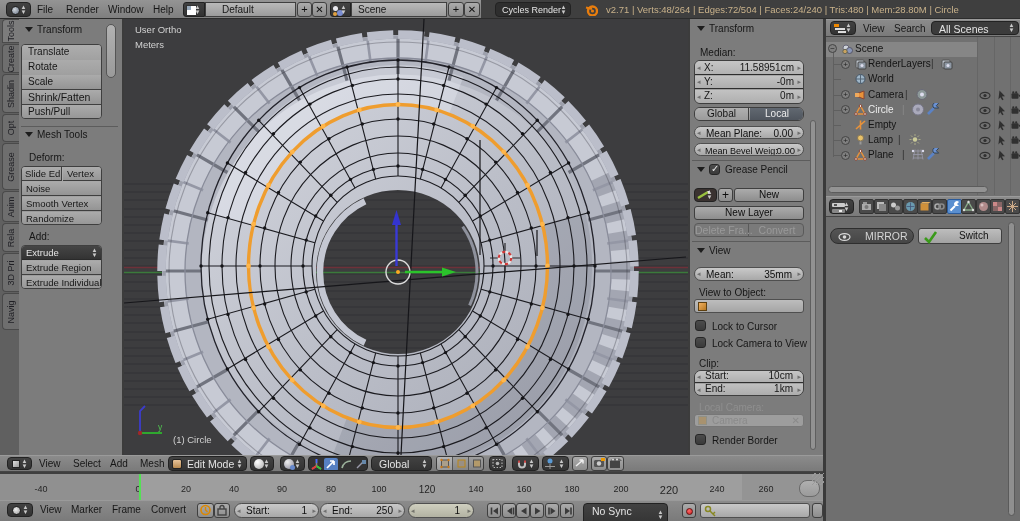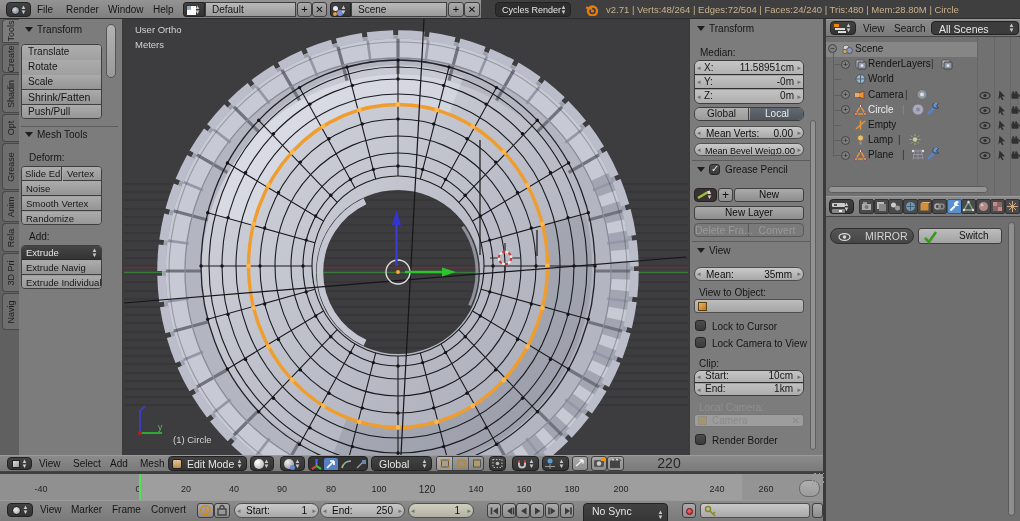--- a/index.html
+++ b/index.html
@@ -30,21 +30,21 @@
 <div class="lbl" style="left:37px;top:4px">File</div>
 <div class="lbl" style="left:66px;top:4px">Render</div>
 <div class="lbl" style="left:108px;top:4px">Window</div>
 <div class="lbl" style="left:153px;top:4px">Help</div>
 <div class="dk" style="left:183px;top:2px;width:22px;height:15px;border-radius:3px 0 0 3px">
     <span class="a" style="left:3px;top:3px;width:9px;height:9px;background:#fff;outline:1px solid #333"></span>
     <span class="a" style="left:3px;top:3px;width:4px;height:4px;background:#9ab"></span>
     <span class="ud">▲<br>▼</span>
   </div>
 <div class="a" style="left:205px;top:2px;width:91px;height:15px;background:linear-gradient(#b9b9b9,#9b9b9b);border:1px solid #3f3f3f">
-    <span class="a" style="left:6px;top:1px">Default</span>
+    <span class="a" style="left:16px;top:1px">Default</span>
   </div>
 <div class="btn" style="left:297px;top:2px;width:15px;height:15px;font-size:11px;line-height:13px">+</div>
 <div class="btn" style="left:312px;top:2px;width:15px;height:15px;font-size:10px;line-height:13px">✕</div>
 <div class="dk" style="left:330px;top:2px;width:21px;height:15px;border-radius:3px 0 0 3px">
     <span class="a" style="left:2px;top:3px;width:5px;height:5px;border-radius:50%;background:#e8e8ee"></span>
     <span class="a" style="left:6px;top:7px;width:6px;height:6px;border-radius:50%;background:#7a8dd0"></span>
     <span class="a" style="left:2px;top:9px;width:4px;height:4px;border-radius:50%;background:#e0a040"></span>
     <span class="ud">▲<br>▼</span>
   </div>
 <div class="a" style="left:351px;top:2px;width:96px;height:15px;background:linear-gradient(#b9b9b9,#9b9b9b);border:1px solid #3f3f3f">
@@ -141,21 +141,21 @@
       <span class="a" style="left:4px;top:1px;font-size:9.5px">Randomize</span>
     </div>
 </div>
 <div class="lbl" style="left:29px;top:231px">Add:</div>
 <div class="grp" style="left:21px;top:245px;width:81px;height:44px;border-radius:4px">
  <div class="a" style="left:0;top:0;width:100%;height:14px;background:linear-gradient(#454545,#333);border-bottom:1px solid #2a2a2a;color:#e4e4e4">
       <span class="a" style="left:4px;top:1px;font-size:9.5px">Extrude</span>
       <span class="ud">▲<br>▼</span>
     </div>
  <div class="a" style="left:0;top:15px;width:100%;height:14px;background:linear-gradient(#ababab,#949494);border-bottom:1px solid #3f3f3f">
-      <span class="a" style="left:4px;top:1px;font-size:9.5px">Extrude Navig</span>
+      <span class="a" style="left:4px;top:1px;font-size:9.5px">Extrude Region</span>
     </div>
  <div class="a" style="left:0;top:30px;width:100%;height:14px;background:linear-gradient(#ababab,#949494)">
       <span class="a" style="left:4px;top:1px;font-size:9.5px">Extrude Individual</span>
     </div>
 </div>
 
 <div class="a" style="left:124px;top:19px;width:564px;height:436px"><svg width="564" height="436" viewBox="0 0 564 436" font-family="Liberation Sans, sans-serif">
       <defs>
         <linearGradient id="sw" x1="0" y1="0" x2="1" y2="1">
           <stop offset="0" stop-color="#dbdde5"></stop>
@@ -358,21 +358,21 @@
       <span class="a" style="right:2px;top:50%;transform:translateY(-50%);font-size:7px;color:rgba(40,40,40,.5)">▸</span>
       <span class="a" style="left:9px;top:0">Z:</span>
       <span class="a" style="right:9px;top:0">0m</span>
     </div>
 </div>
 <div class="grp" style="left:694px;top:107px;width:110px;height:14px;border-radius:6px">
  <div class="a" style="left:0;top:0;width:54px;height:13px;background:linear-gradient(#b0b0b0,#999);border-right:1px solid #3f3f3f;text-align:center">Global</div>
  <div class="a" style="left:55px;top:0;width:54px;height:13px;background:linear-gradient(#616871,#4e545c);color:#ececec;text-align:center">Local</div>
 </div>
 <div class="pill" style="left:694px;top:126px;width:110px;height:13px">
-    <span class="a" style="left:11px;top:1px">Mean Verts:</span>
+    <span class="a" style="left:11px;top:1px">Mean Plane:</span>
     <span class="a" style="right:10px;top:1px">0.00</span>
   </div>
 <div class="pill" style="left:694px;top:143px;width:110px;height:13px">
     <span class="a" style="left:10px;top:2px;font-size:9px">Mean Bevel Weig:</span>
     <span class="a" style="right:8px;top:1px;font-size:9.5px">0.00</span>
   </div>
 <div class="sep" style="left:692px;top:160px;width:118px"></div>
 <div class="lbl" style="left:697px;top:164px"><span class="tri"></span><span class="chk" style="position:relative;display:inline-block;vertical-align:-2px;margin-right:5px"><span style="position:absolute;left:1px;top:-2px;color:#e8e8e8;font-size:10px">✓</span></span>Grease Pencil</div>
 <div class="dk" style="left:694px;top:188px;width:23px;height:14px;background:#3a3230"><svg width="21" height="12">
       <path d="M3 9L13 3" stroke="#9ac13f" stroke-width="2.5"></path>
@@ -523,21 +523,21 @@
 <div class="lbl" style="left:172px;top:484px;width:28px;text-align:center;font-size:9px;color:#262626">20</div>
 <div class="lbl" style="left:220px;top:484px;width:28px;text-align:center;font-size:9px;color:#262626">40</div>
 <div class="lbl" style="left:268px;top:484px;width:28px;text-align:center;font-size:9px;color:#262626">90</div>
 <div class="lbl" style="left:317px;top:484px;width:28px;text-align:center;font-size:9px;color:#262626">80</div>
 <div class="lbl" style="left:365px;top:484px;width:28px;text-align:center;font-size:9px;color:#262626">100</div>
 <div class="lbl" style="left:413px;top:484px;width:28px;text-align:center;font-size:10px;color:#262626">120</div>
 <div class="lbl" style="left:462px;top:484px;width:28px;text-align:center;font-size:9px;color:#262626">140</div>
 <div class="lbl" style="left:510px;top:484px;width:28px;text-align:center;font-size:9px;color:#262626">160</div>
 <div class="lbl" style="left:558px;top:484px;width:28px;text-align:center;font-size:9px;color:#262626">180</div>
 <div class="lbl" style="left:607px;top:484px;width:28px;text-align:center;font-size:9px;color:#262626">200</div>
-<div class="lbl" style="left:655px;top:455px;width:28px;text-align:center;font-size:14px;color:#262626">220</div>
+<div class="lbl" style="left:655px;top:484px;width:28px;text-align:center;font-size:11px;color:#262626">220</div>
 <div class="lbl" style="left:703px;top:484px;width:28px;text-align:center;font-size:9px;color:#262626">240</div>
 <div class="lbl" style="left:752px;top:484px;width:28px;text-align:center;font-size:9px;color:#262626">260</div>
 <div class="a" style="left:139px;top:474px;width:2px;height:26px;background:#54e054"></div>
 <div class="a" style="left:799px;top:480px;width:21px;height:17px;background:linear-gradient(#b0b0b0,#9a9a9a);border:1px solid #6a6a6a;border-radius:8px"></div>
 <div class="hdr" style="left:0;top:500px;width:823px;height:21px;border-bottom:0"></div>
 <div class="dk" style="left:7px;top:503px;width:26px;height:14px">
     <span class="a" style="left:4px;top:2px;width:9px;height:9px;border-radius:50%;background:radial-gradient(circle at 40% 35%,#eee,#999);border:1px solid #222"></span>
     <span class="ud">▲<br>▼</span>
   </div>
 <div class="lbl" style="left:40px;top:504px">View</div>

